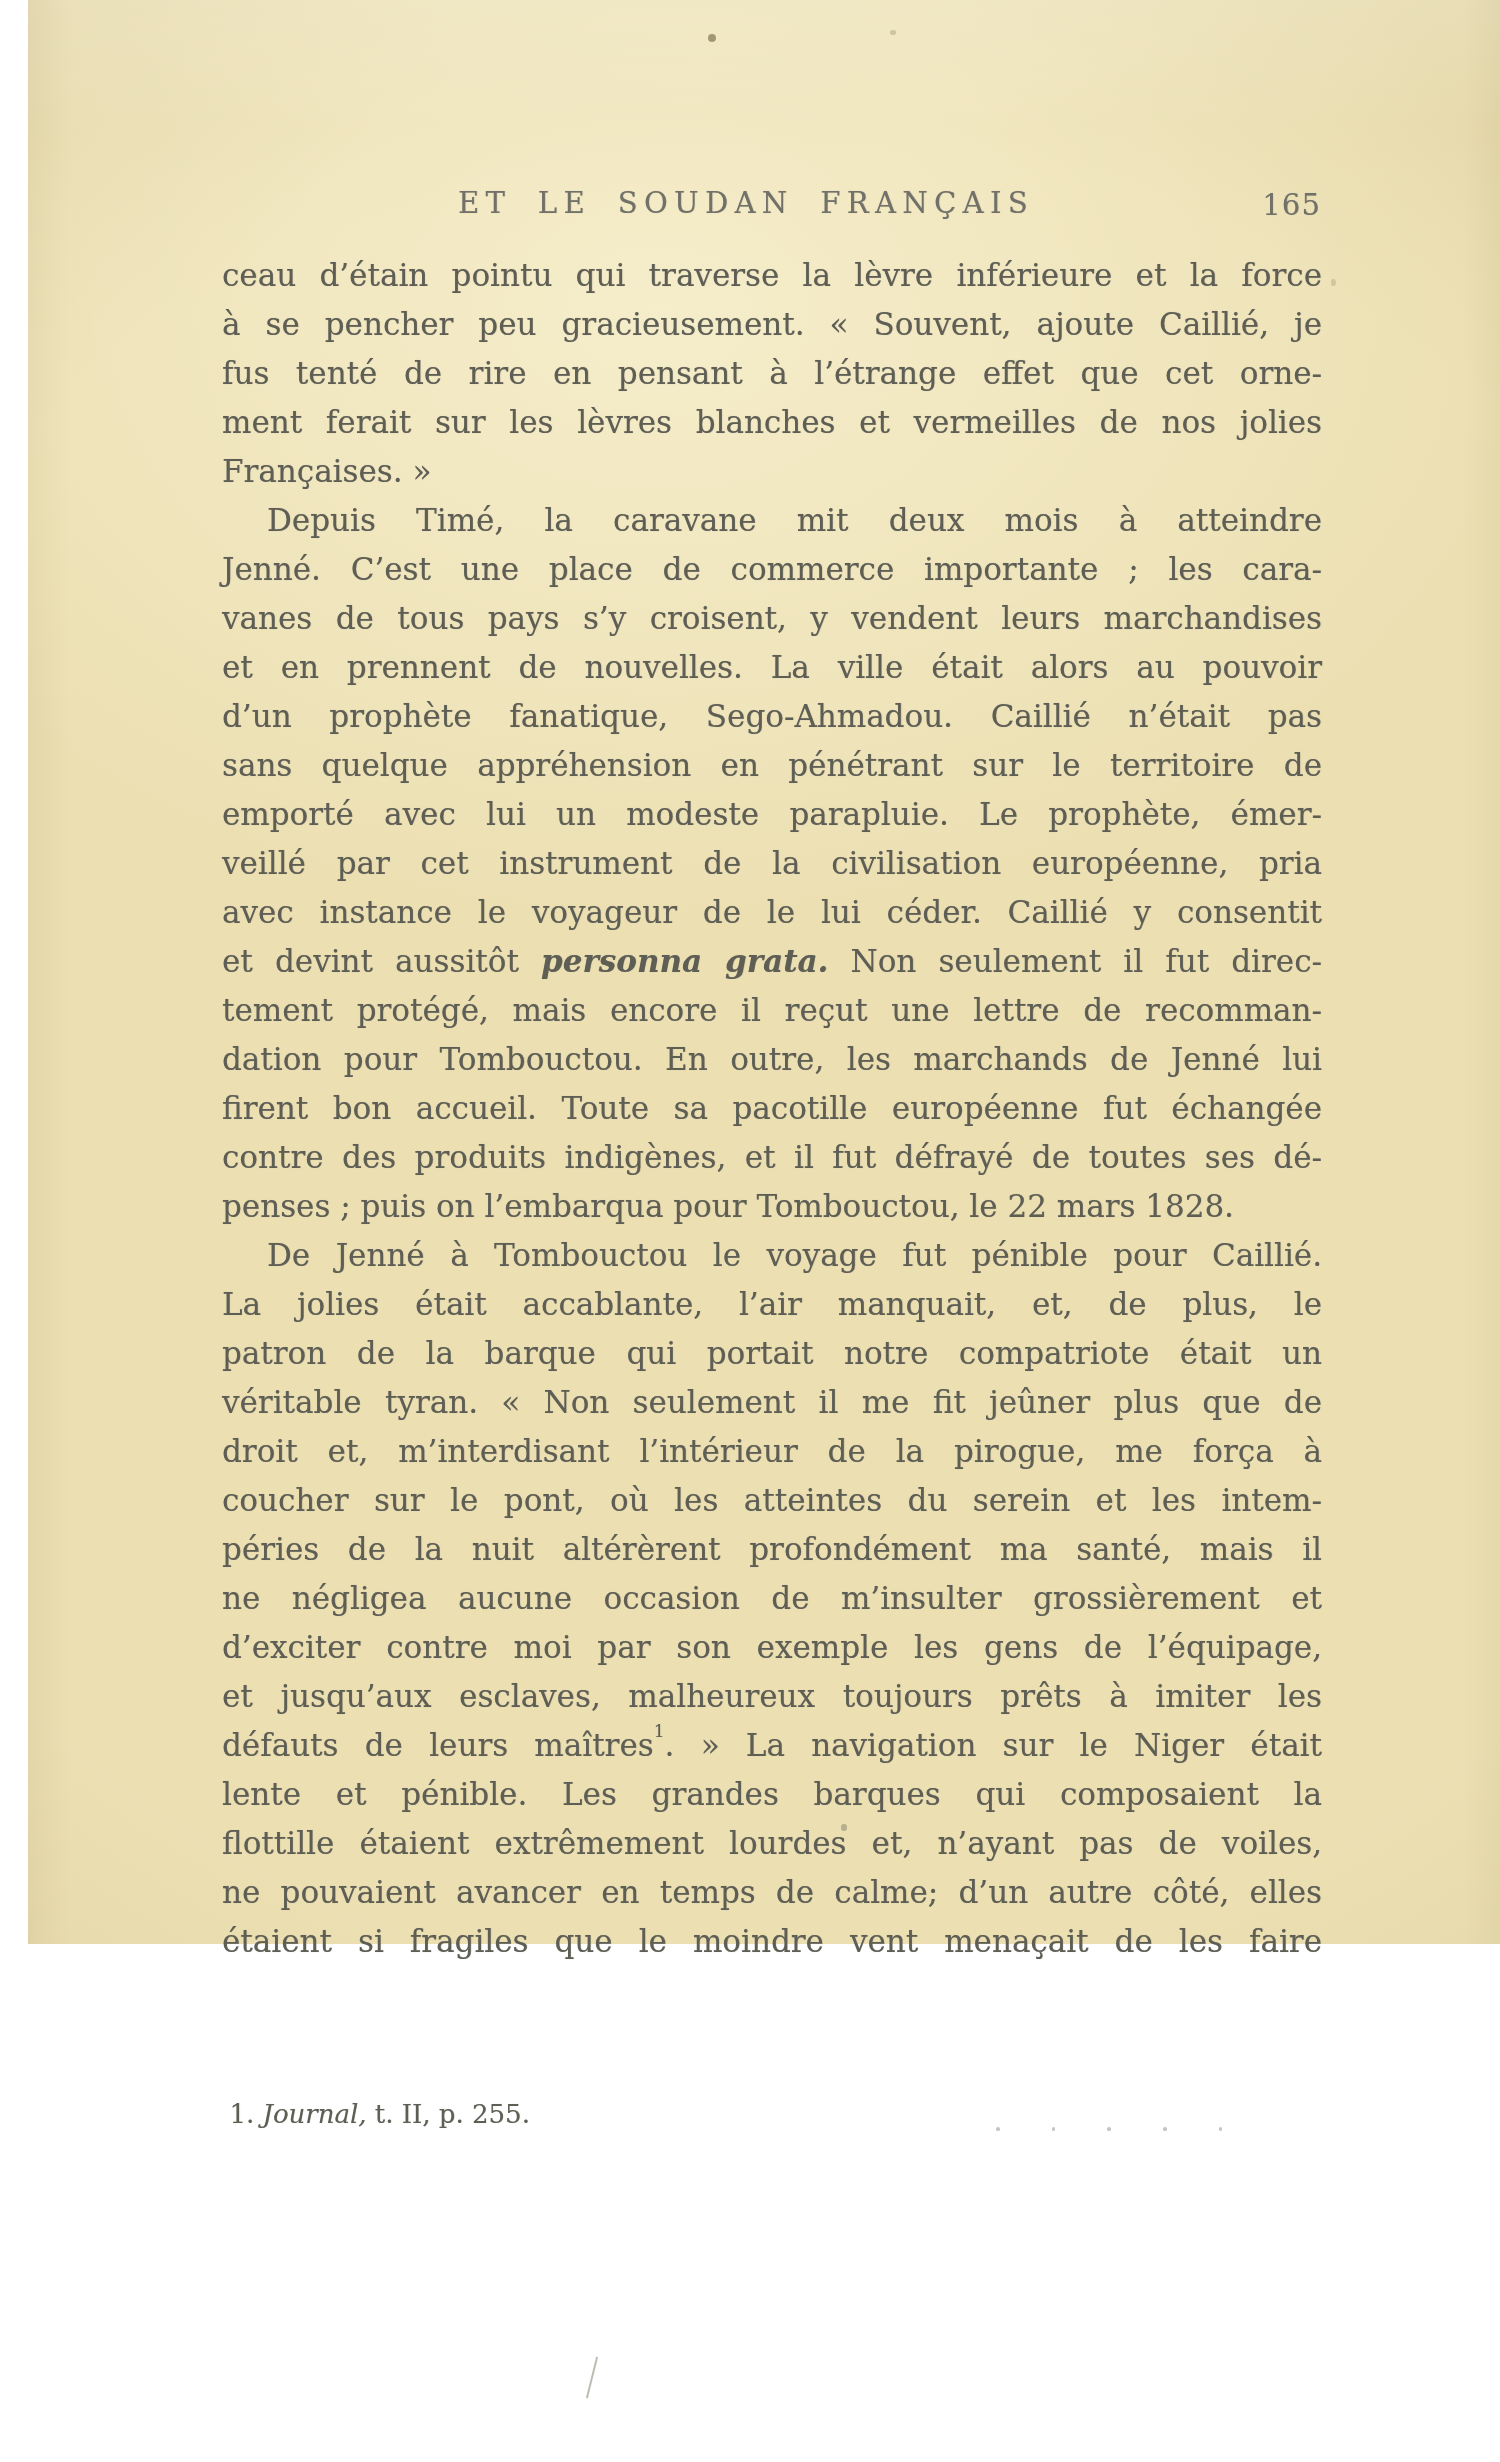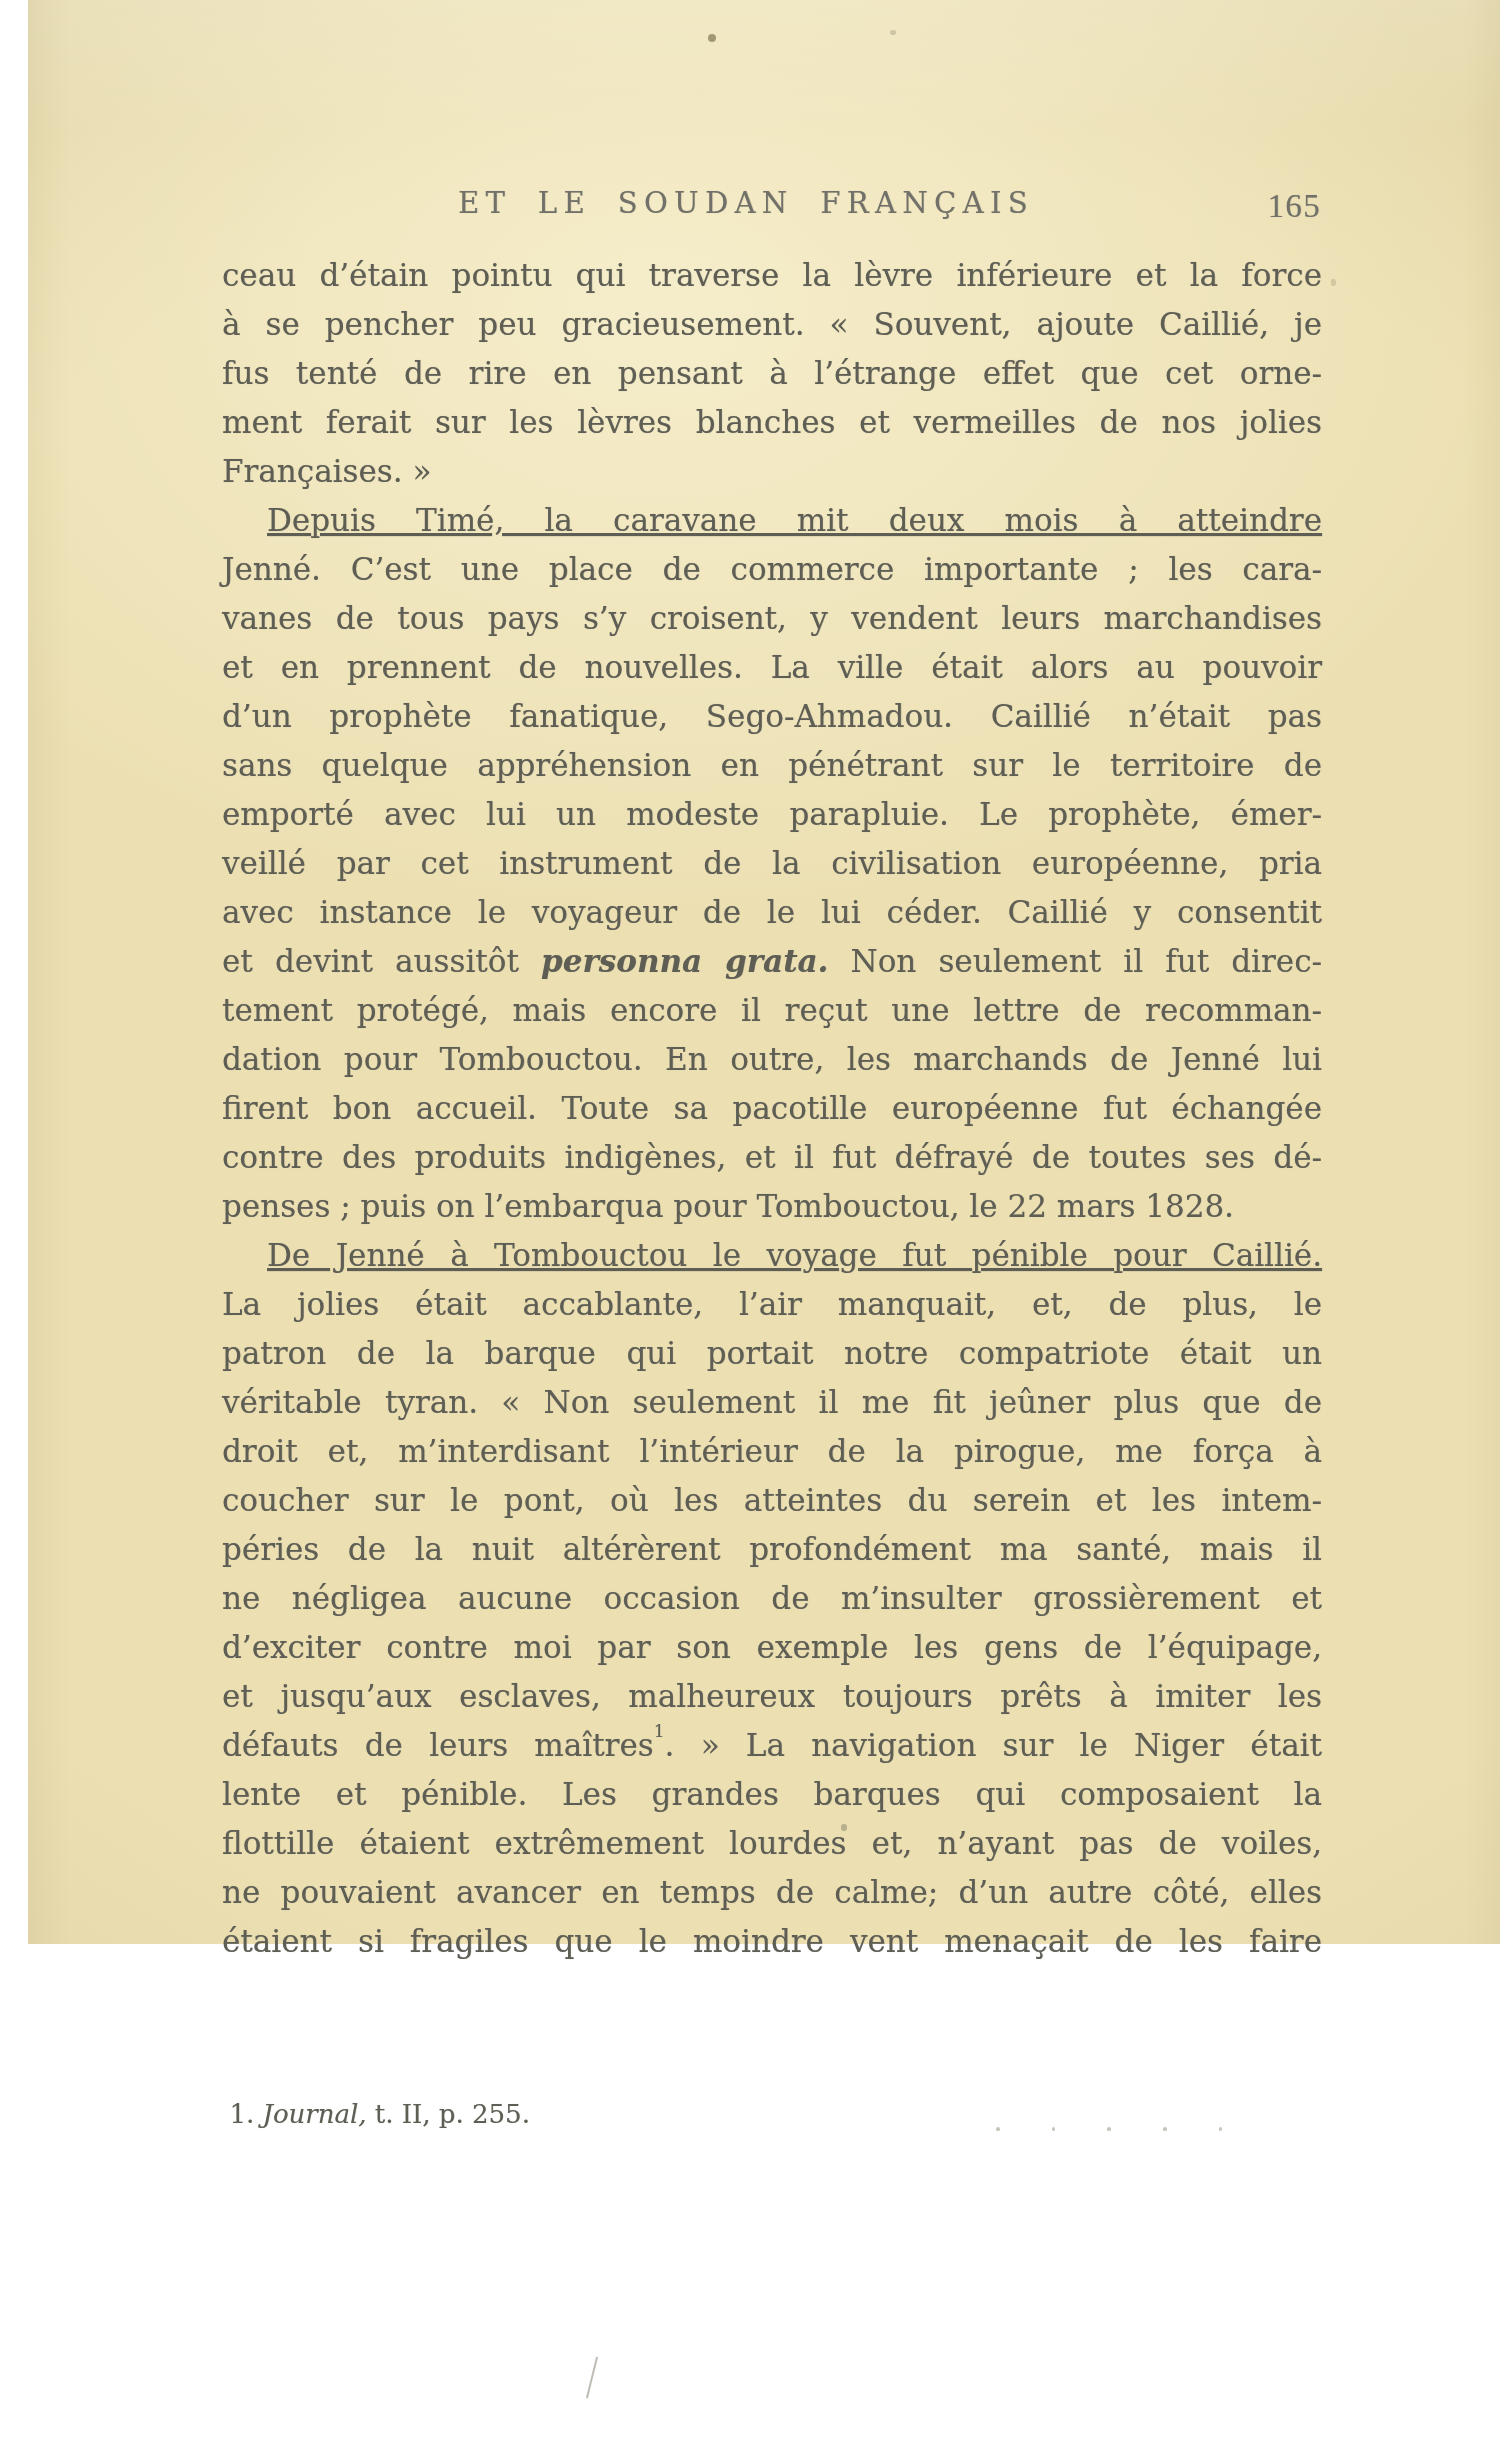--- a/index.html
+++ b/index.html
@@ -22,39 +22,38 @@
   .running-title{
     position:absolute;left:194px;width:1100px;top:186px;
     transform:translateX(-26px);
     text-align:center;
     font-size:29px;color:var(--ink-light,#71716a);
     letter-spacing:.22em;word-spacing:.38em;
     text-shadow:0.4px 0.4px 0.7px rgba(90,90,80,.45);
   }
   .page-number{
     position:absolute;top:188px;right:207px;
-    font-size:33px;color:var(--ink-light,#71716a);
+    font-size:29px;color:var(--ink-light,#71716a);
     letter-spacing:.04em;
     text-shadow:0.4px 0.4px 0.7px rgba(90,90,80,.45);
-    font-family:Liberation Serif, serif;
   }
   .page-body{
     position:absolute;left:194px;top:251px;width:1100px;
     font-size:31px;line-height:49px;
     color:var(--ink,#5e5e55);
     text-shadow:0.3px 0.3px 0.7px rgba(94,94,85,.48);
   }
   .line{
     height:49px;
     text-align:justify;
     text-align-last:justify;
     white-space:nowrap;
   }
   .line.no-just{text-align-last:left;}
-  .line.indent{text-indent:45px;text-decoration:underline;}
+  .line.indent{text-indent:45px;}
   .line i{font-style:italic;font-weight:bold;}
   .line sup, .footnote sup{
     font-size:.55em;position:relative;top:-.45em;line-height:0;
   }
   .footnote{
     position:absolute;left:194px;top:2096px;width:1100px;
     font-size:26px;line-height:37px;
     color:var(--ink,#5e5e55);
     text-shadow:0.3px 0.3px 0.7px rgba(94,94,85,.45);
     padding-left:7.4px;

